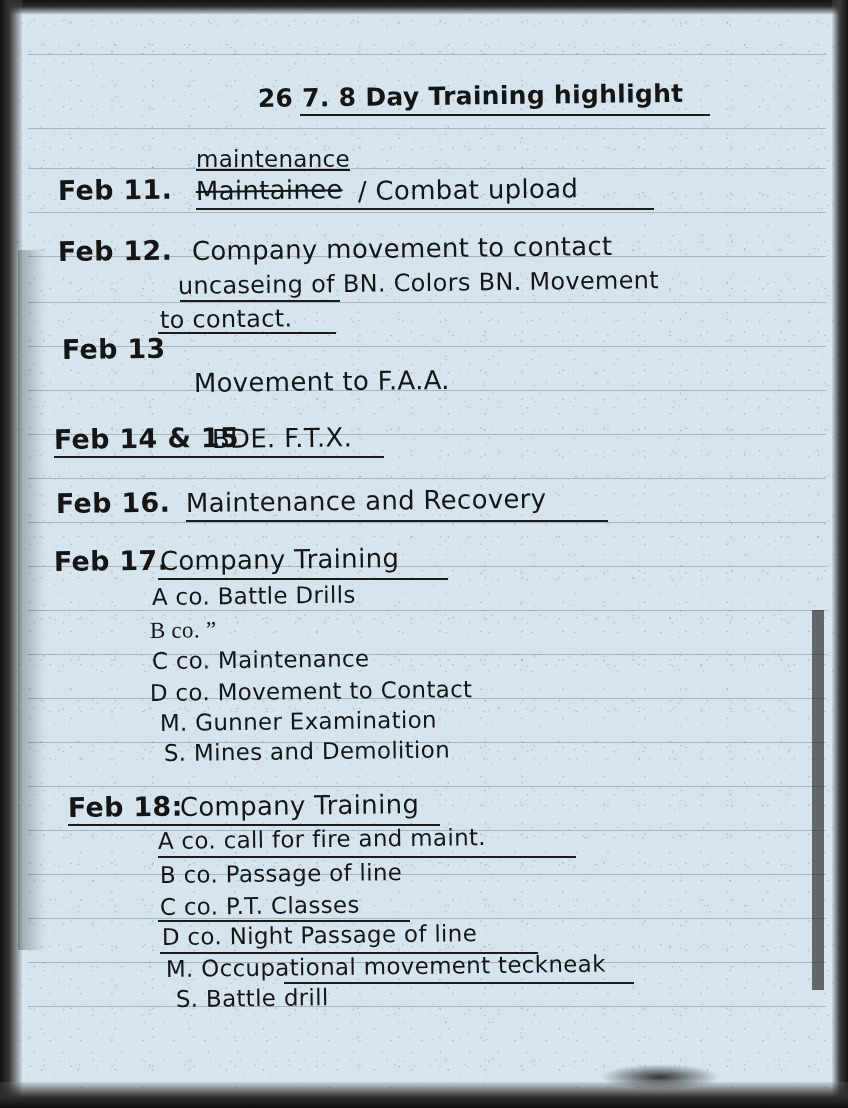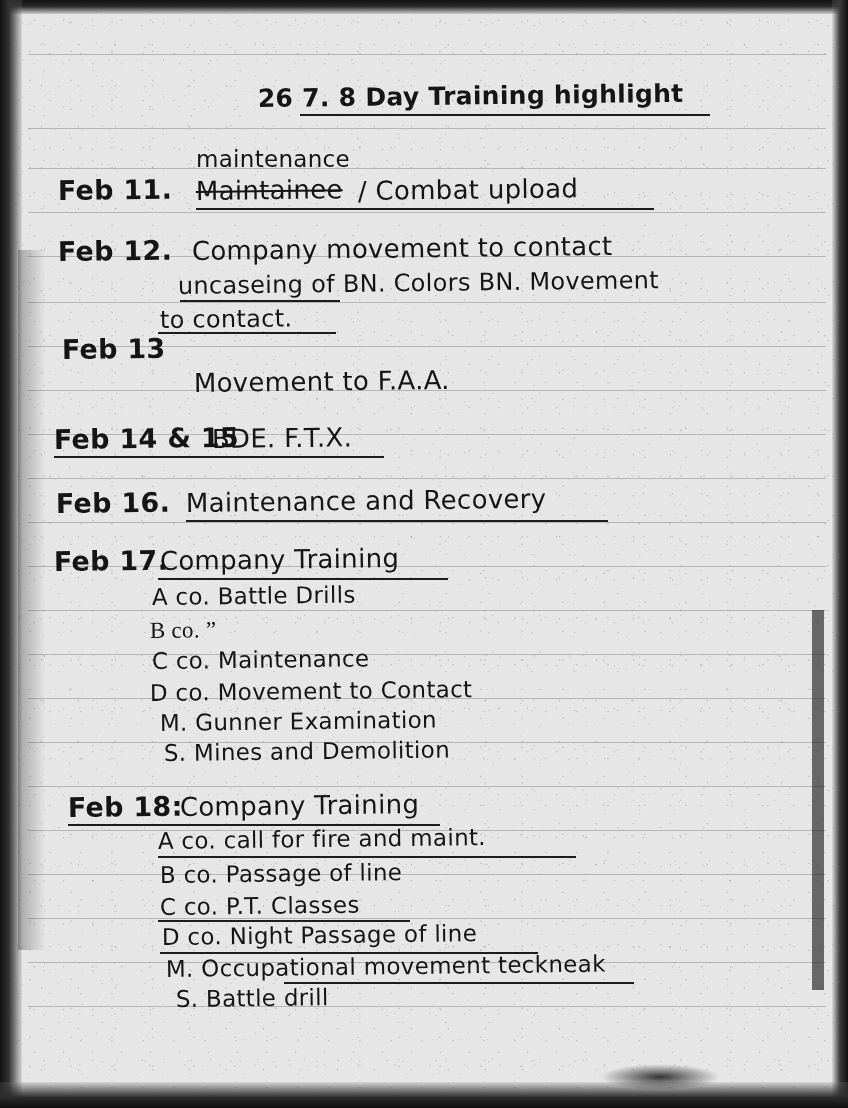--- a/index.html
+++ b/index.html
@@ -4,21 +4,21 @@
 <style>
   html, body {
     margin: 0;
     padding: 0;
     background: #ffffff;
   }
   .page {
     position: relative;
     width: 848px;
     height: 1108px;
-    background: #737373;
+    background: #0369a1;
     overflow: hidden;
     font-family: "DejaVu Sans", sans-serif;
   }
 
   
   .paper-noise {
     position: absolute;
     inset: 0;
     background-color: #fbfbfb;
     background-image:
@@ -163,21 +163,21 @@
     <div class="rule" style="top:966px;"></div>
   </div>
 
   <div class="right-bar"></div>
 
   <div class="content">
 
     <div class="hand title skew" style="left:258px; top:84px;">26 7. 8 Day Training highlight</div>
     <div class="ul-seg" style="left:300px; top:114px; width:410px;"></div>
 
-    <div class="hand insert-note" style="left:196px; top:146px;">maintenance</div>
+    <div class="hand insert-note" style="left:196px; top:146px;text-decoration:underline;">maintenance</div>
 
     <div class="hand entry-date skew" style="left:58px; top:175px;">Feb 11.</div>
     <div class="hand entry-text strike skew" style="left:196px; top:176px;">Maintainee</div>
     <div class="hand entry-text skew" style="left:358px; top:176px;">/ Combat upload</div>
     <div class="ul-seg" style="left:196px; top:208px; width:458px;"></div>
 
     <div class="hand entry-date skew" style="left:58px; top:236px;">Feb 12.</div>
     <div class="hand entry-text skew" style="left:192px; top:236px;">Company movement to contact</div>
     <div class="hand entry-text skew" style="left:178px; top:272px; font-size:24px;">uncaseing of BN. Colors  BN. Movement</div>
     <div class="ul-seg" style="left:180px; top:300px; width:160px;"></div>

